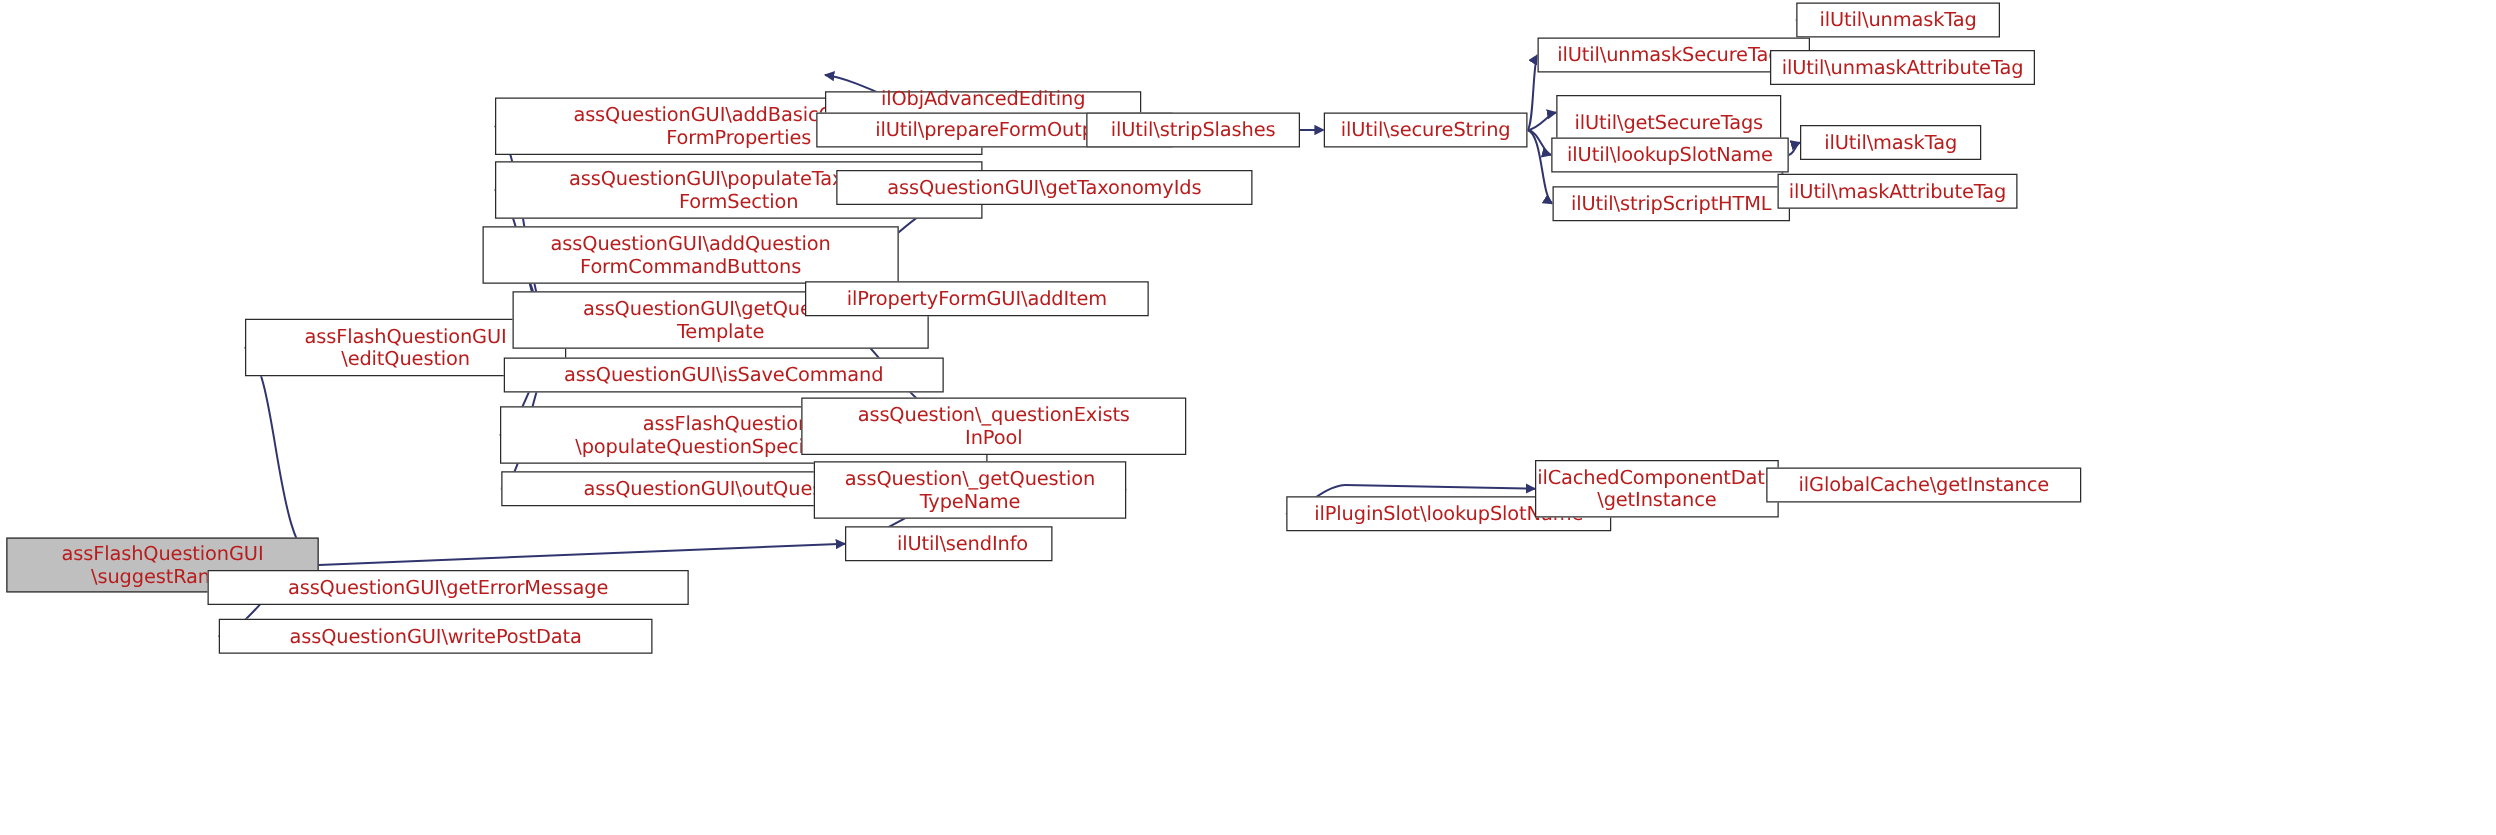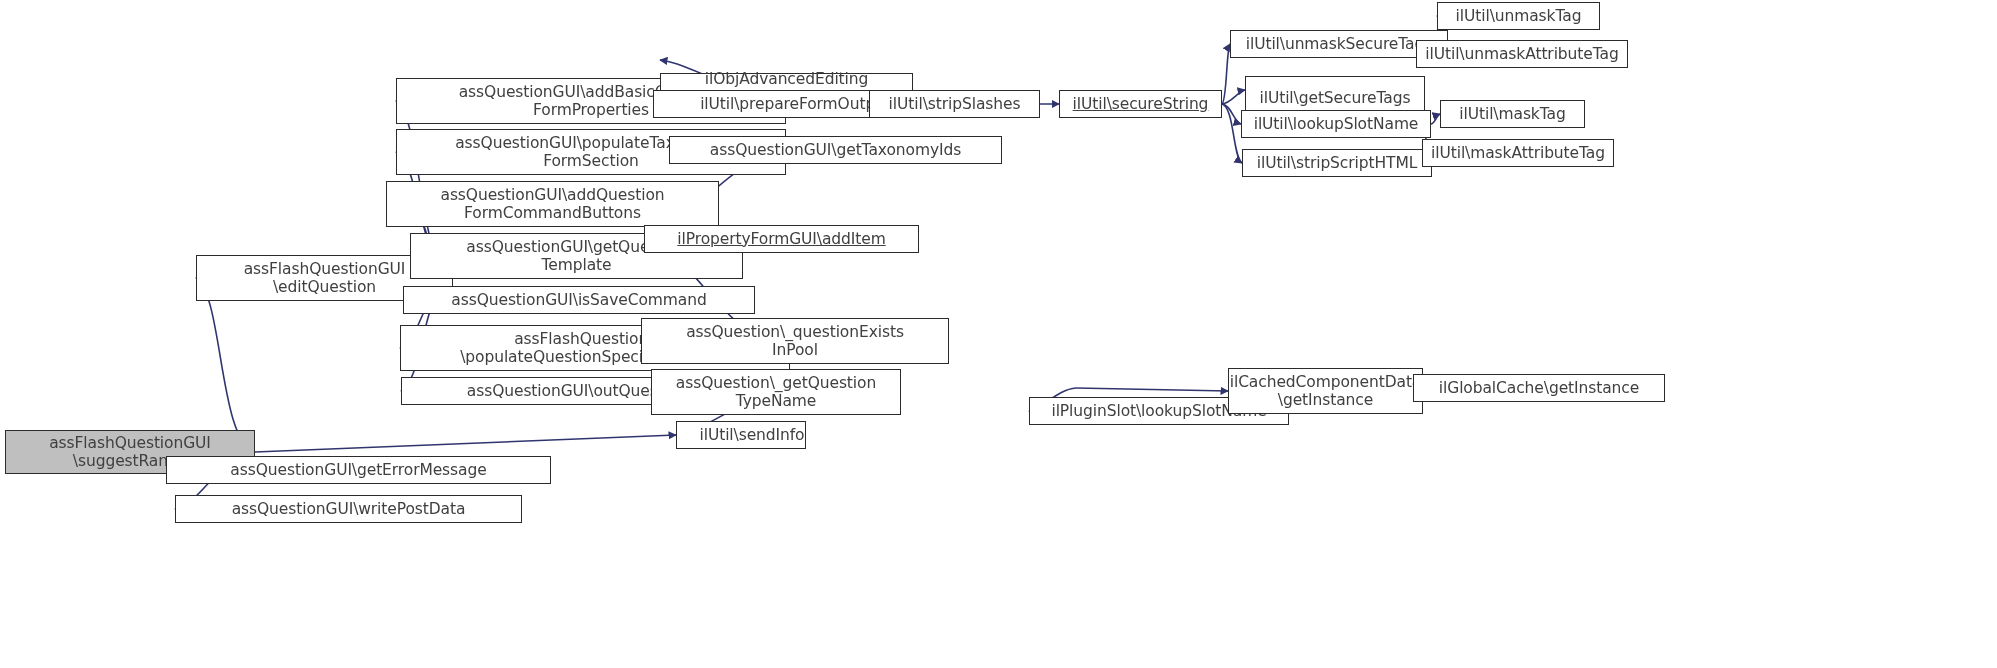--- a/index.html
+++ b/index.html
@@ -33,21 +33,21 @@
   }
   .node {
     position: absolute;
     box-sizing: border-box;
     display: flex;
     align-items: center;
     justify-content: center;
     text-align: center;
     background: #ffffff;
     border: 1px solid #2b2b2b;
-    color: #404040;
+    color: #b91c1c;
     font-size: 15.5px;
     line-height: 1.18;
     letter-spacing: -0.1px;
     white-space: pre-line;
     padding: 0 4px;
   }
   .node.current {
     background: #bfbfbf;
     border: 1px solid #2b2b2b;
   }
@@ -117,29 +117,29 @@
       <div class="node" style="left: 410px; top: 233px; width: 333px; height: 46px;">assQuestionGUI\getQuestion
 Template</div>
       <div class="node" style="left: 403px; top: 286px; width: 352px; height: 28px;">assQuestionGUI\isSaveCommand</div>
       <div class="node" style="left: 400px; top: 325px; width: 390px; height: 46px;">assFlashQuestionGUI
 \populateQuestionSpecificFormPart</div>
       <div class="node" style="left: 401px; top: 377px; width: 387px; height: 28px;">assQuestionGUI\outQuestionType</div>
       <div class="node" style="left: 660px; top: 37px; width: 253px; height: 31px; margin-top: 36px;">ilObjAdvancedEditing
 \_getUsedHTMLTags</div>
       <div class="node" style="left: 653px; top: 90px; width: 285px; height: 28px;">ilUtil\prepareFormOutput</div>
       <div class="node" style="left: 629px; top: 136px; width: 333px; height: 28px; margin-left: 40px;">assQuestionGUI\getTaxonomyIds</div>
-      <div class="node" style="left: 644px; top: 225px; width: 275px; height: 28px; text-decoration: underline;">ilPropertyFormGUI\addItem</div>
+      <div class="node" style="left: 644px; top: 225px; width: 275px; height: 28px;">ilPropertyFormGUI\addItem</div>
       <div class="node" style="left: 641px; top: 318px; width: 308px; height: 46px;">assQuestion\_questionExists
 InPool</div>
       <div class="node" style="left: 651px; top: 369px; width: 250px; height: 46px;">assQuestion\_getQuestion
 TypeName</div>
-      <div class="node" style="left: 676px; top: 421px; width: 130px; height: 28px; padding-left: 26px;">ilUtil\sendInfo</div>
+      <div class="node" style="left: 676px; top: 421px; width: 166px; height: 28px; padding-left: 26px;">ilUtil\sendInfo</div>
       <div class="node" style="left: 869px; top: 90px; width: 171px; height: 28px;">ilUtil\stripSlashes</div>
       <div class="node" style="left: 1029px; top: 397px; width: 260px; height: 28px;">ilPluginSlot\lookupSlotName</div>
-      <div class="node" style="left: 1059px; top: 90px; width: 163px; height: 28px; text-decoration: underline;">ilUtil\secureString</div>
+      <div class="node" style="left: 1059px; top: 90px; width: 163px; height: 28px;">ilUtil\secureString</div>
       <div class="node" style="left: 1230px; top: 30px; width: 218px; height: 28px;">ilUtil\unmaskSecureTags</div>
       <div class="node" style="left: 1245px; top: 76px; width: 180px; height: 44px;">ilUtil\getSecureTags</div>
       <div class="node" style="left: 1241px; top: 110px; width: 190px; height: 28px;">ilUtil\lookupSlotName</div>
       <div class="node" style="left: 1242px; top: 149px; width: 190px; height: 28px; text-align: right;">ilUtil\stripScriptHTML</div>
       <div class="node" style="left: 1228px; top: 368px; width: 195px; height: 46px;">ilCachedComponentData
 \getInstance</div>
       <div class="node" style="left: 1437px; top: 2px; width: 163px; height: 28px;">ilUtil\unmaskTag</div>
       <div class="node" style="left: 1416px; top: 40px; width: 212px; height: 28px;">ilUtil\unmaskAttributeTag</div>
       <div class="node" style="left: 1440px; top: 100px; width: 145px; height: 28px;">ilUtil\maskTag</div>
       <div class="node" style="left: 1422px; top: 139px; width: 192px; height: 28px;">ilUtil\maskAttributeTag</div>

